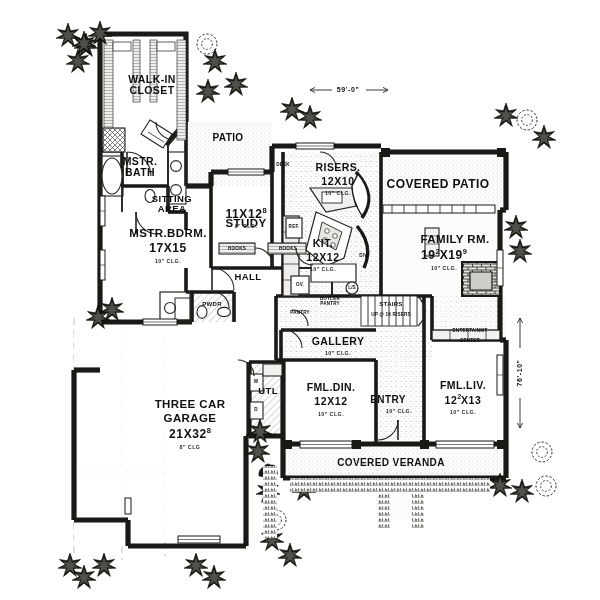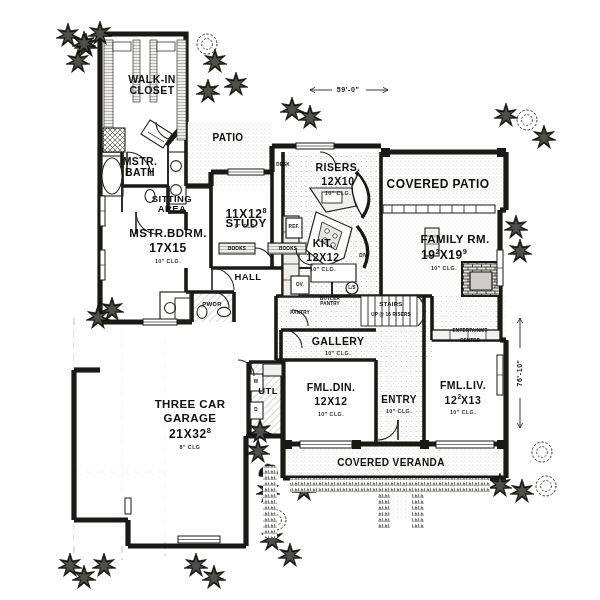--- a/index.html
+++ b/index.html
@@ -480,21 +480,21 @@
   <div class="lbl mini" style="left:470px;top:331px;">ENTERTAINMT</div>
   <div class="lbl mini" style="left:470px;top:341px;">CENTER</div>
 
   <div class="lbl room-name" style="left:338px;top:342px;">GALLERY</div>
   <div class="lbl clg" style="left:338px;top:354px;">10" CLG.</div>
 
   <div class="lbl room-name" style="left:331px;top:388px;">FML.DIN.</div>
   <div class="lbl room-dim sm" style="left:331px;top:402px;">12X12</div>
   <div class="lbl clg" style="left:331px;top:415px;">10" CLG.</div>
 
-  <div class="lbl room-name" style="left:399px;top:400px;font-size:10px;">ENTRY</div>
+  <div class="lbl room-name" style="left:388px;top:400px;font-size:10px;">ENTRY</div>
   <div class="lbl clg" style="left:399px;top:412px;">10" CLG.</div>
 
   <div class="lbl room-name" style="left:463px;top:386px;">FML.LIV.</div>
   <div class="lbl room-dim sm" style="left:463px;top:400px;"><span>12</span><span class="sup">2</span><span>X13</span></div>
   <div class="lbl clg" style="left:463px;top:413px;">10" CLG.</div>
 
   <div class="lbl room-name" style="left:391px;top:463px;font-size:10px;">COVERED VERANDA</div>
 
   <div class="lbl room-name" style="left:268px;top:391px;font-size:9.5px;">UTL</div>
 

